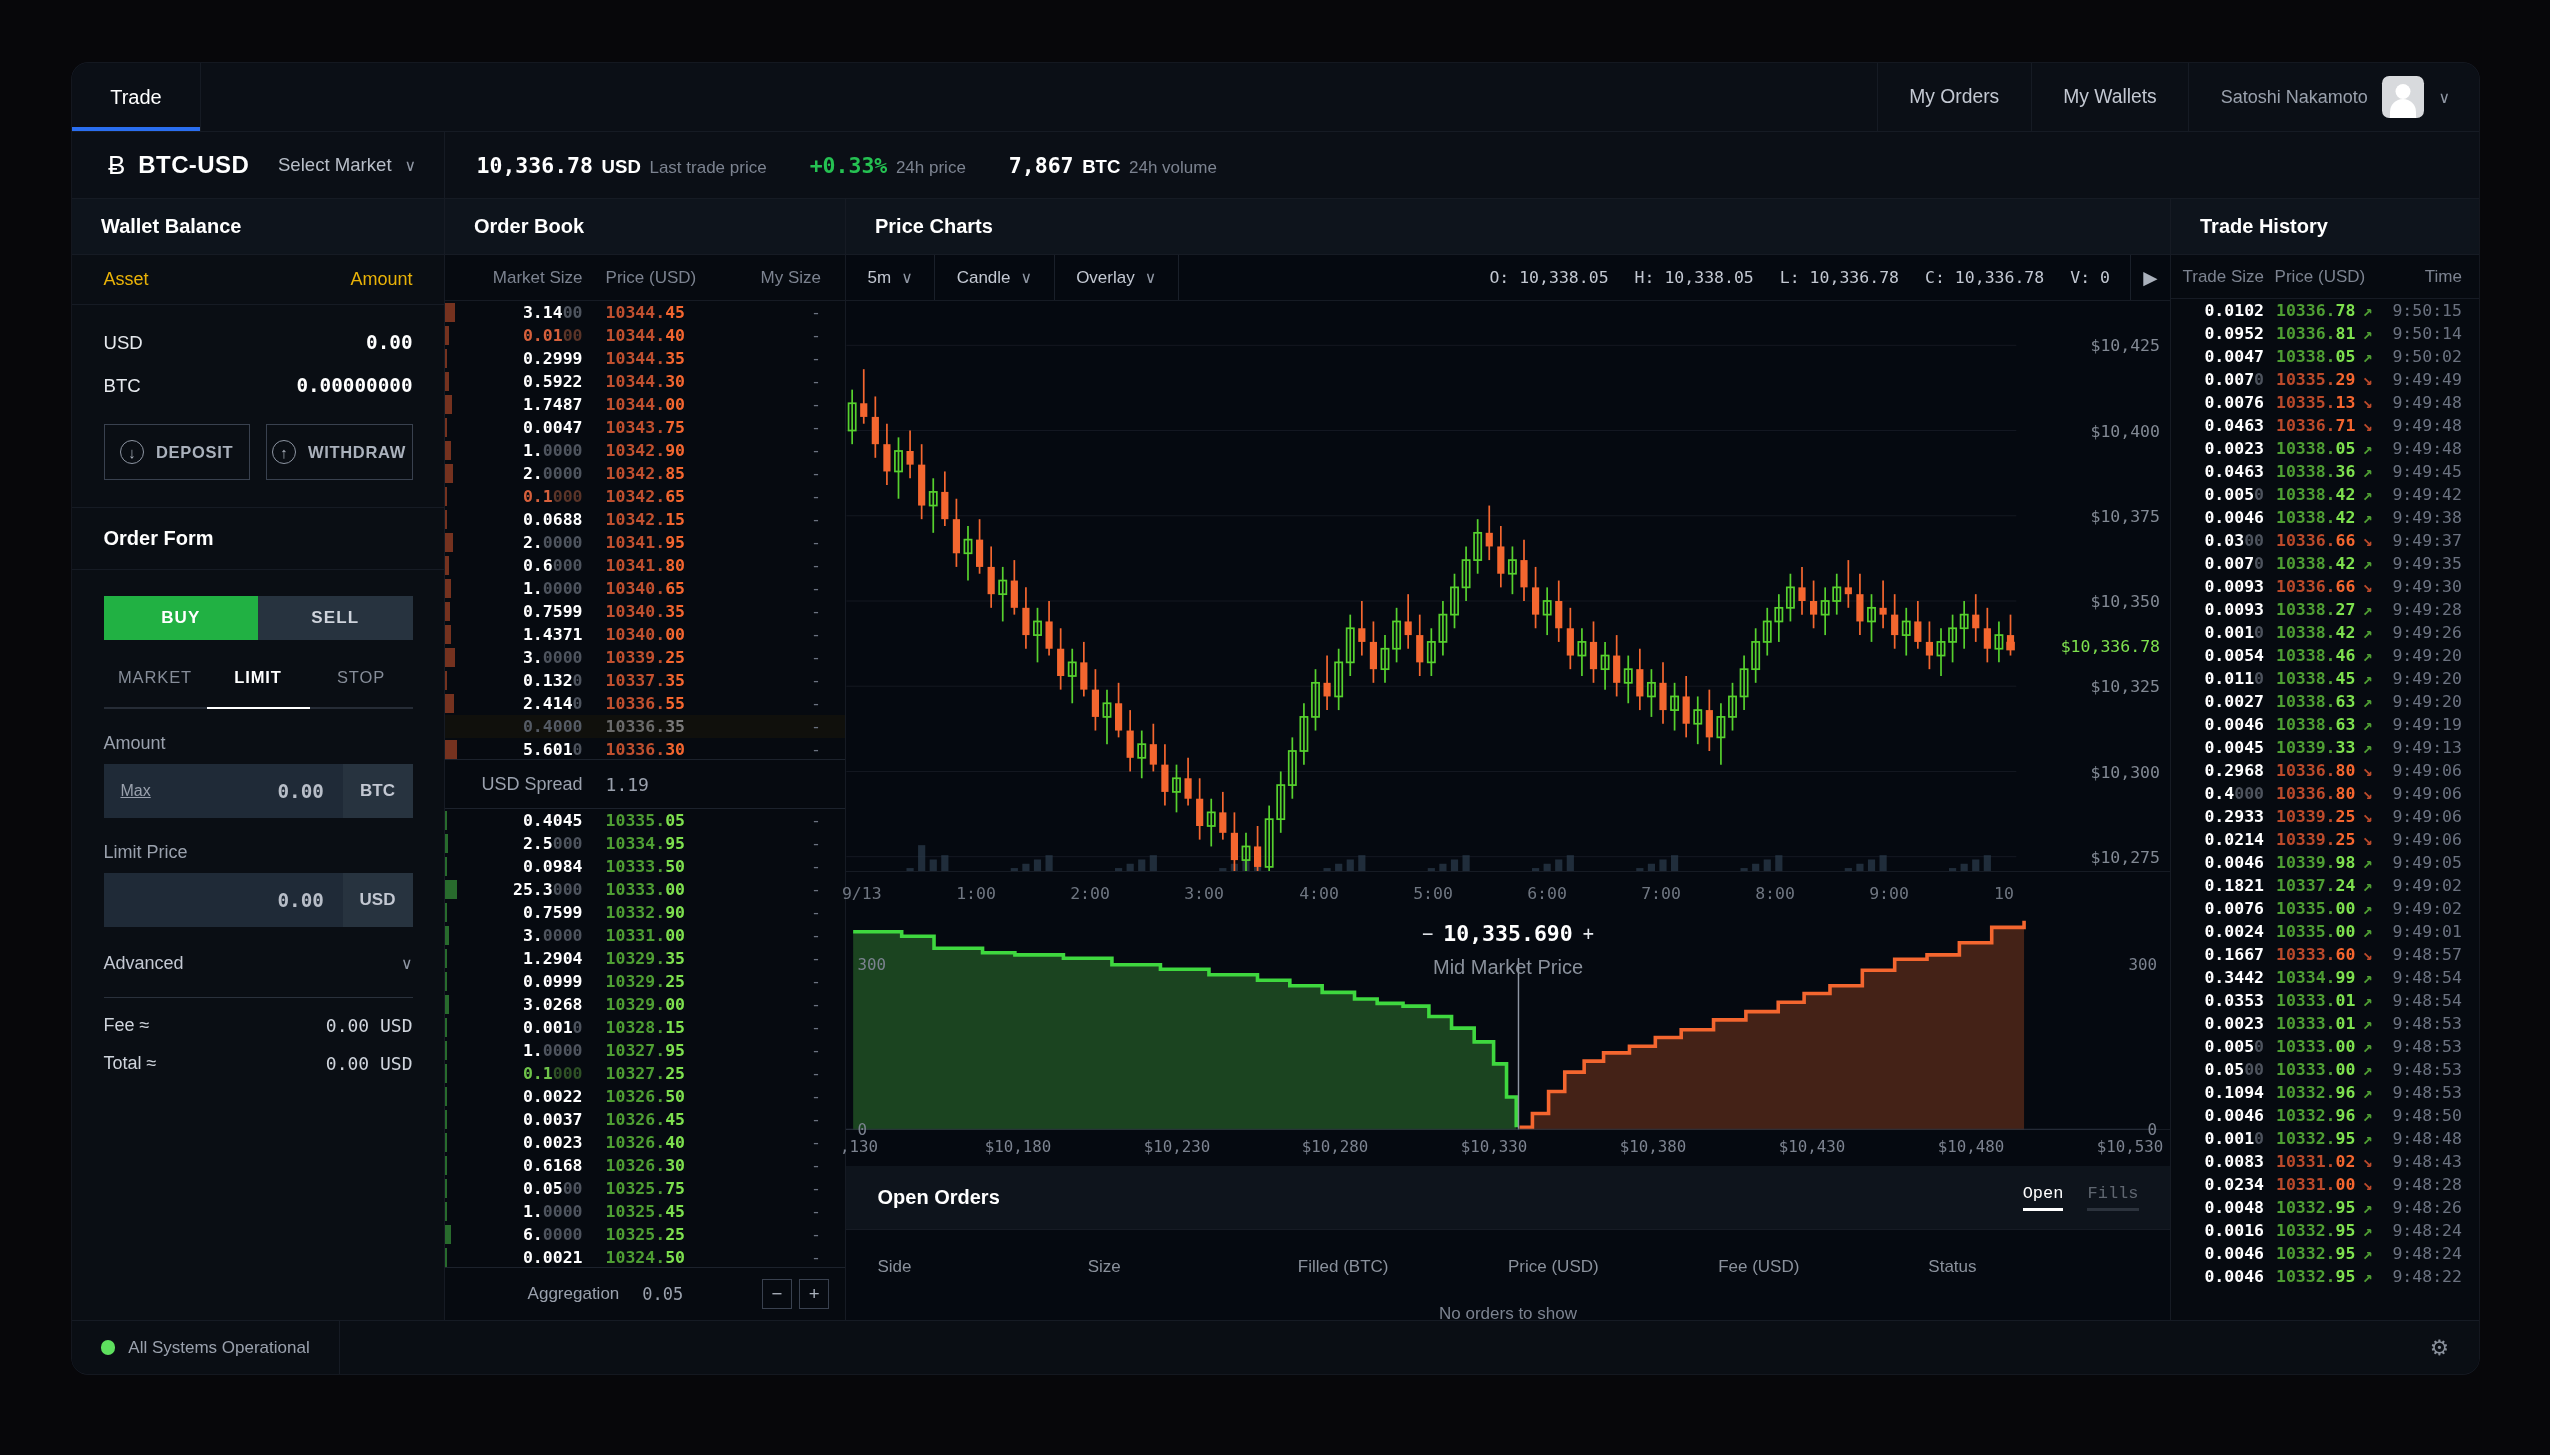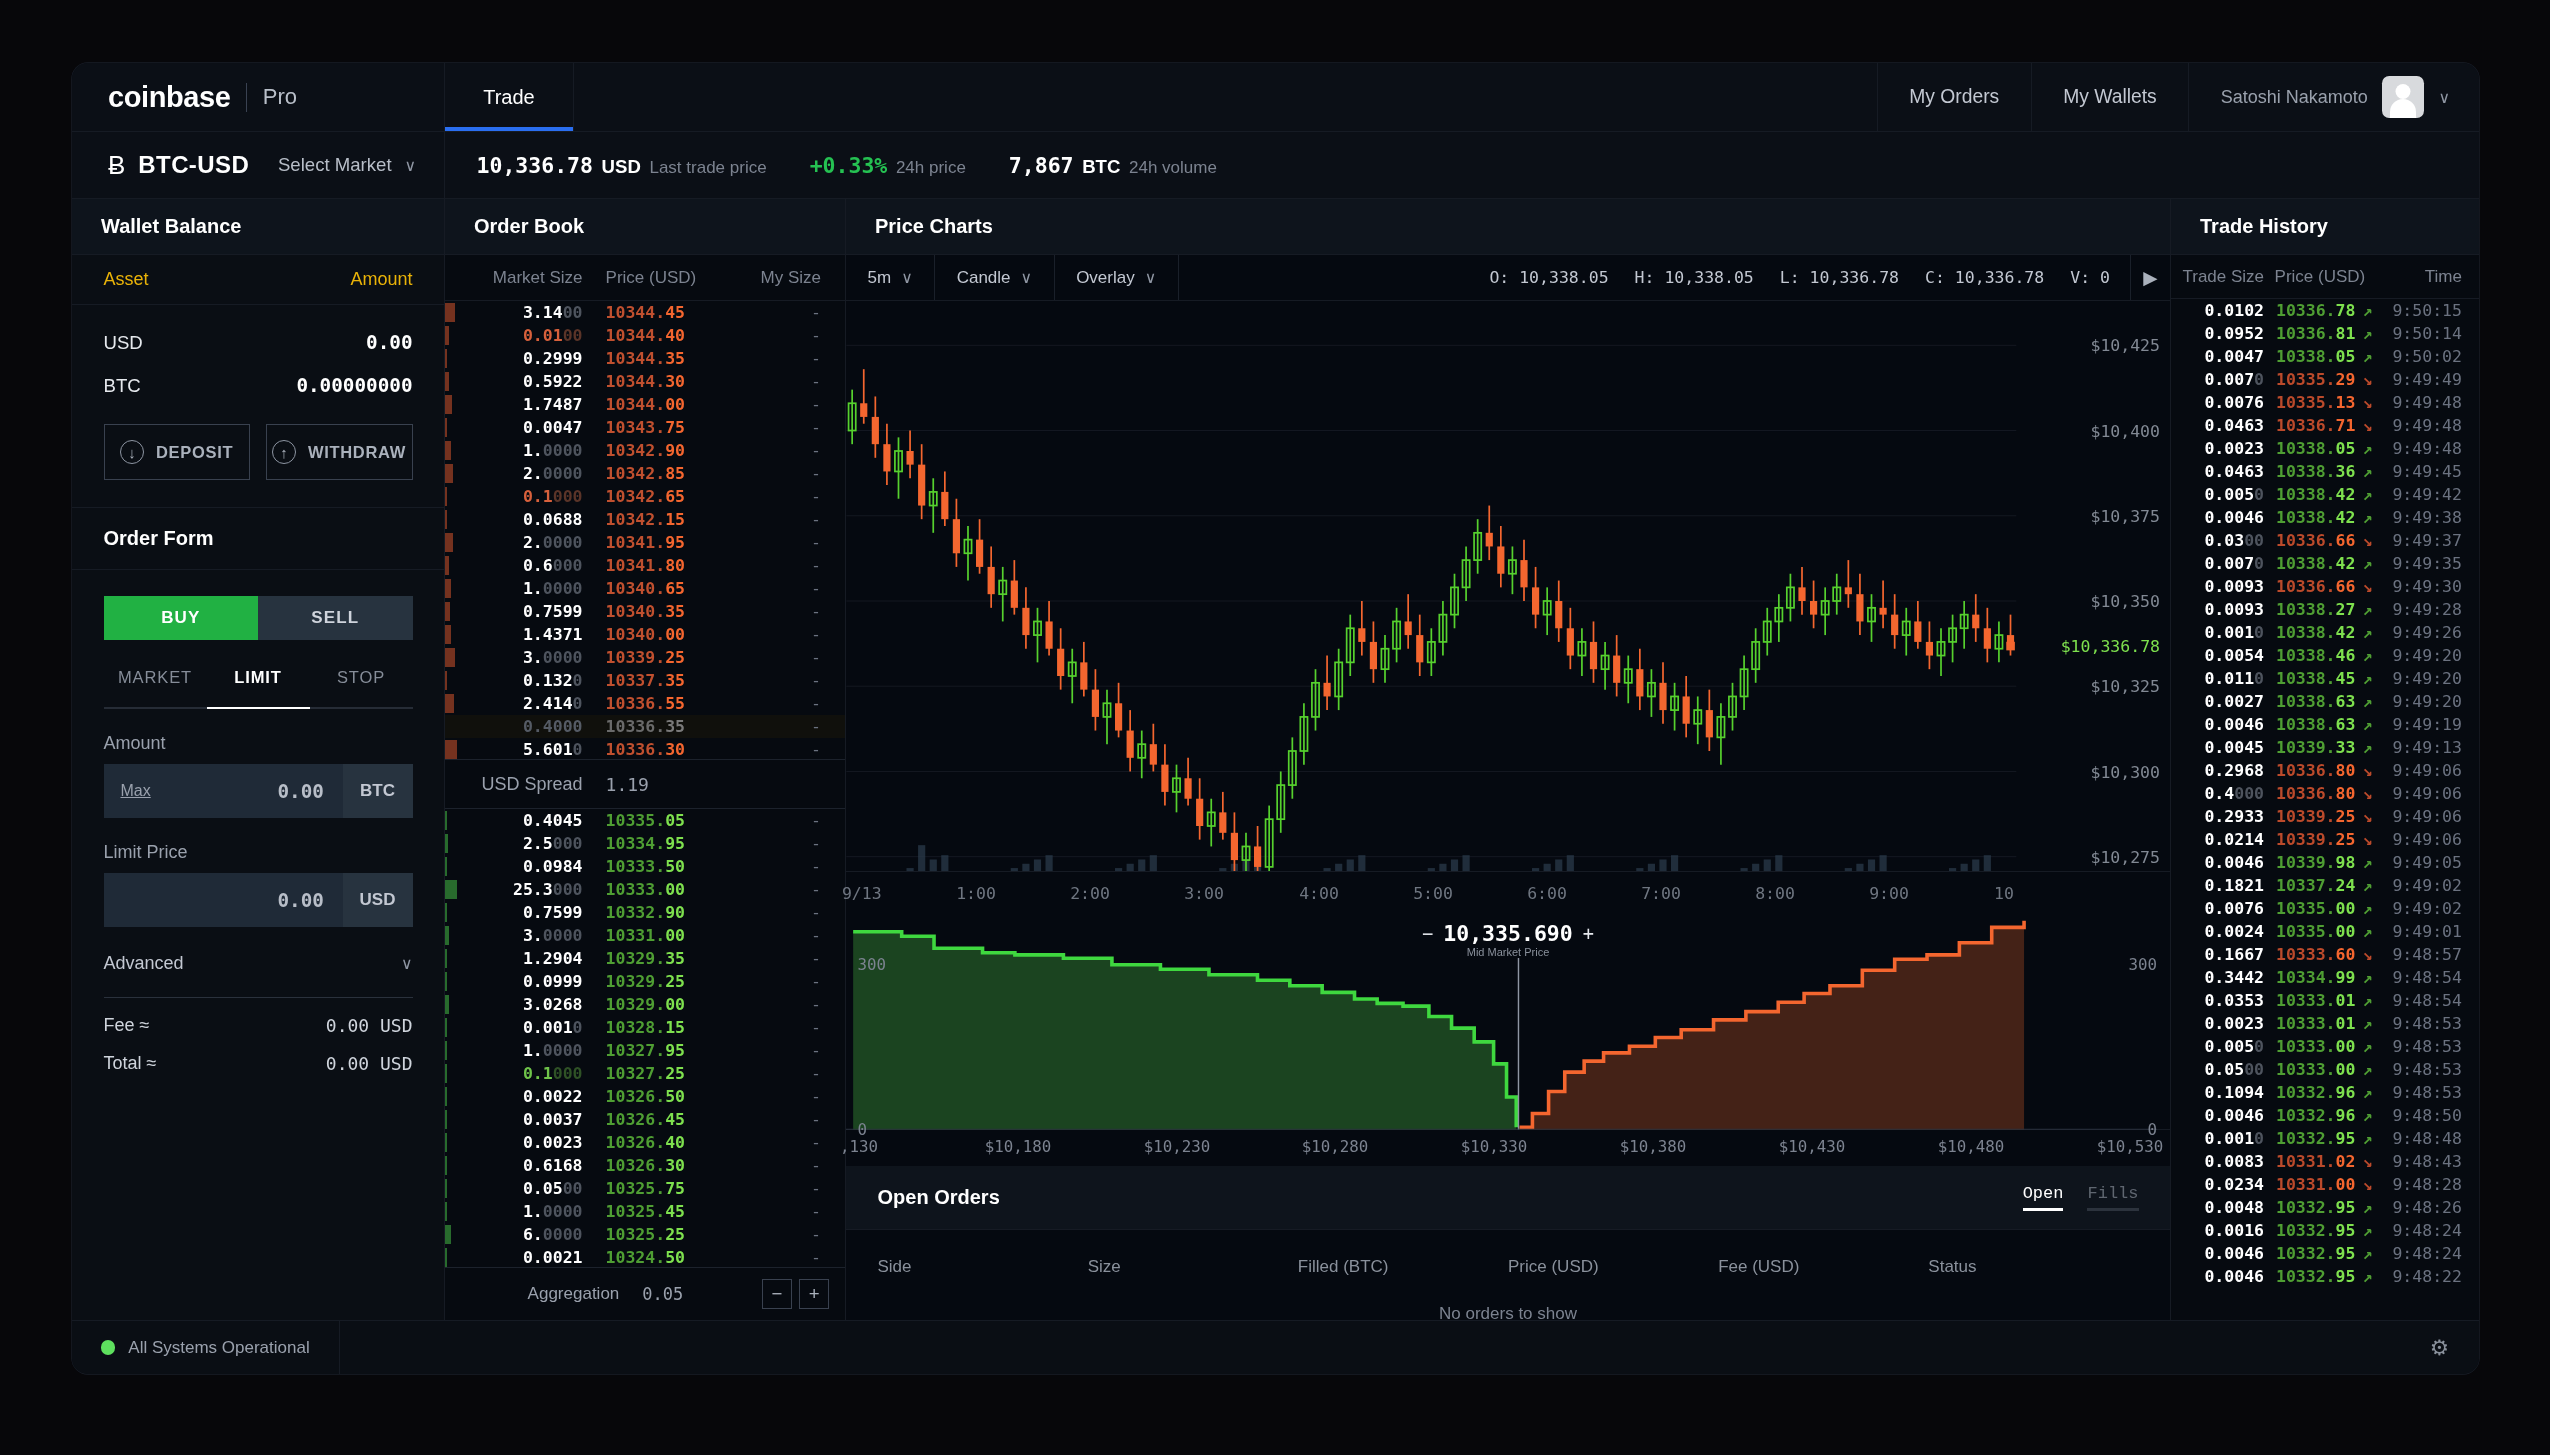--- a/index.html
+++ b/index.html
@@ -332,21 +332,21 @@
   .mid-price {
     position: absolute; left: 50%; top: 5.7px; transform: translateX(-50%);
     text-align: center; z-index: 5;
   }
   .mid-price-row {
     display: flex; align-items: center; justify-content: center; gap: 10px;
     color: #ffffff; font-size: 21.5px; font-weight: 700;
     font-family: "DejaVu Sans Mono", monospace;
   }
   .mid-pm { color: #e6e9ee; font-size: 18.6px; font-weight: 400; }
-  .mid-lbl { color: #8a919c; font-size: 11px; margin-top: 0; }
+  .mid-lbl { color: #8a919c; font-size: 20px; margin-top: 10px; }
   .depth-axis {
     height: 36px; flex: 0 0 36px; position: relative;
   }
   .d-label {
     position: absolute; top: 7.2px;
     color: #7c8390; font-size: 15.8px;
     font-family: "DejaVu Sans Mono", monospace;
     transform: translateX(-50%);
   }
   .d-yl { position: absolute; color: #7c8390; font-size: 15.8px; font-family: "DejaVu Sans Mono", monospace; }
@@ -427,25 +427,20 @@
     padding-right: 30px; color: #8a919c; font-size: 21.5px;
   }
 </style>
 </head>
 <body>
 
 <div class="desktop">
 <div class="app">
 
   <div class="topnav">
-    <div class="brand">
-      <span class="brand-cb">coinbase</span>
-      <span class="brand-div"></span>
-      <span class="brand-pro">Pro</span>
-    </div>
     <div class="nav-tab active">
       <span>Trade</span>
     </div>
     <div class="nav-spacer"></div>
     <div class="nav-right">
       <div class="nav-right-item">
         <span>My Orders</span>
       </div>
       <div class="nav-right-item">
         <span>My Wallets</span>

